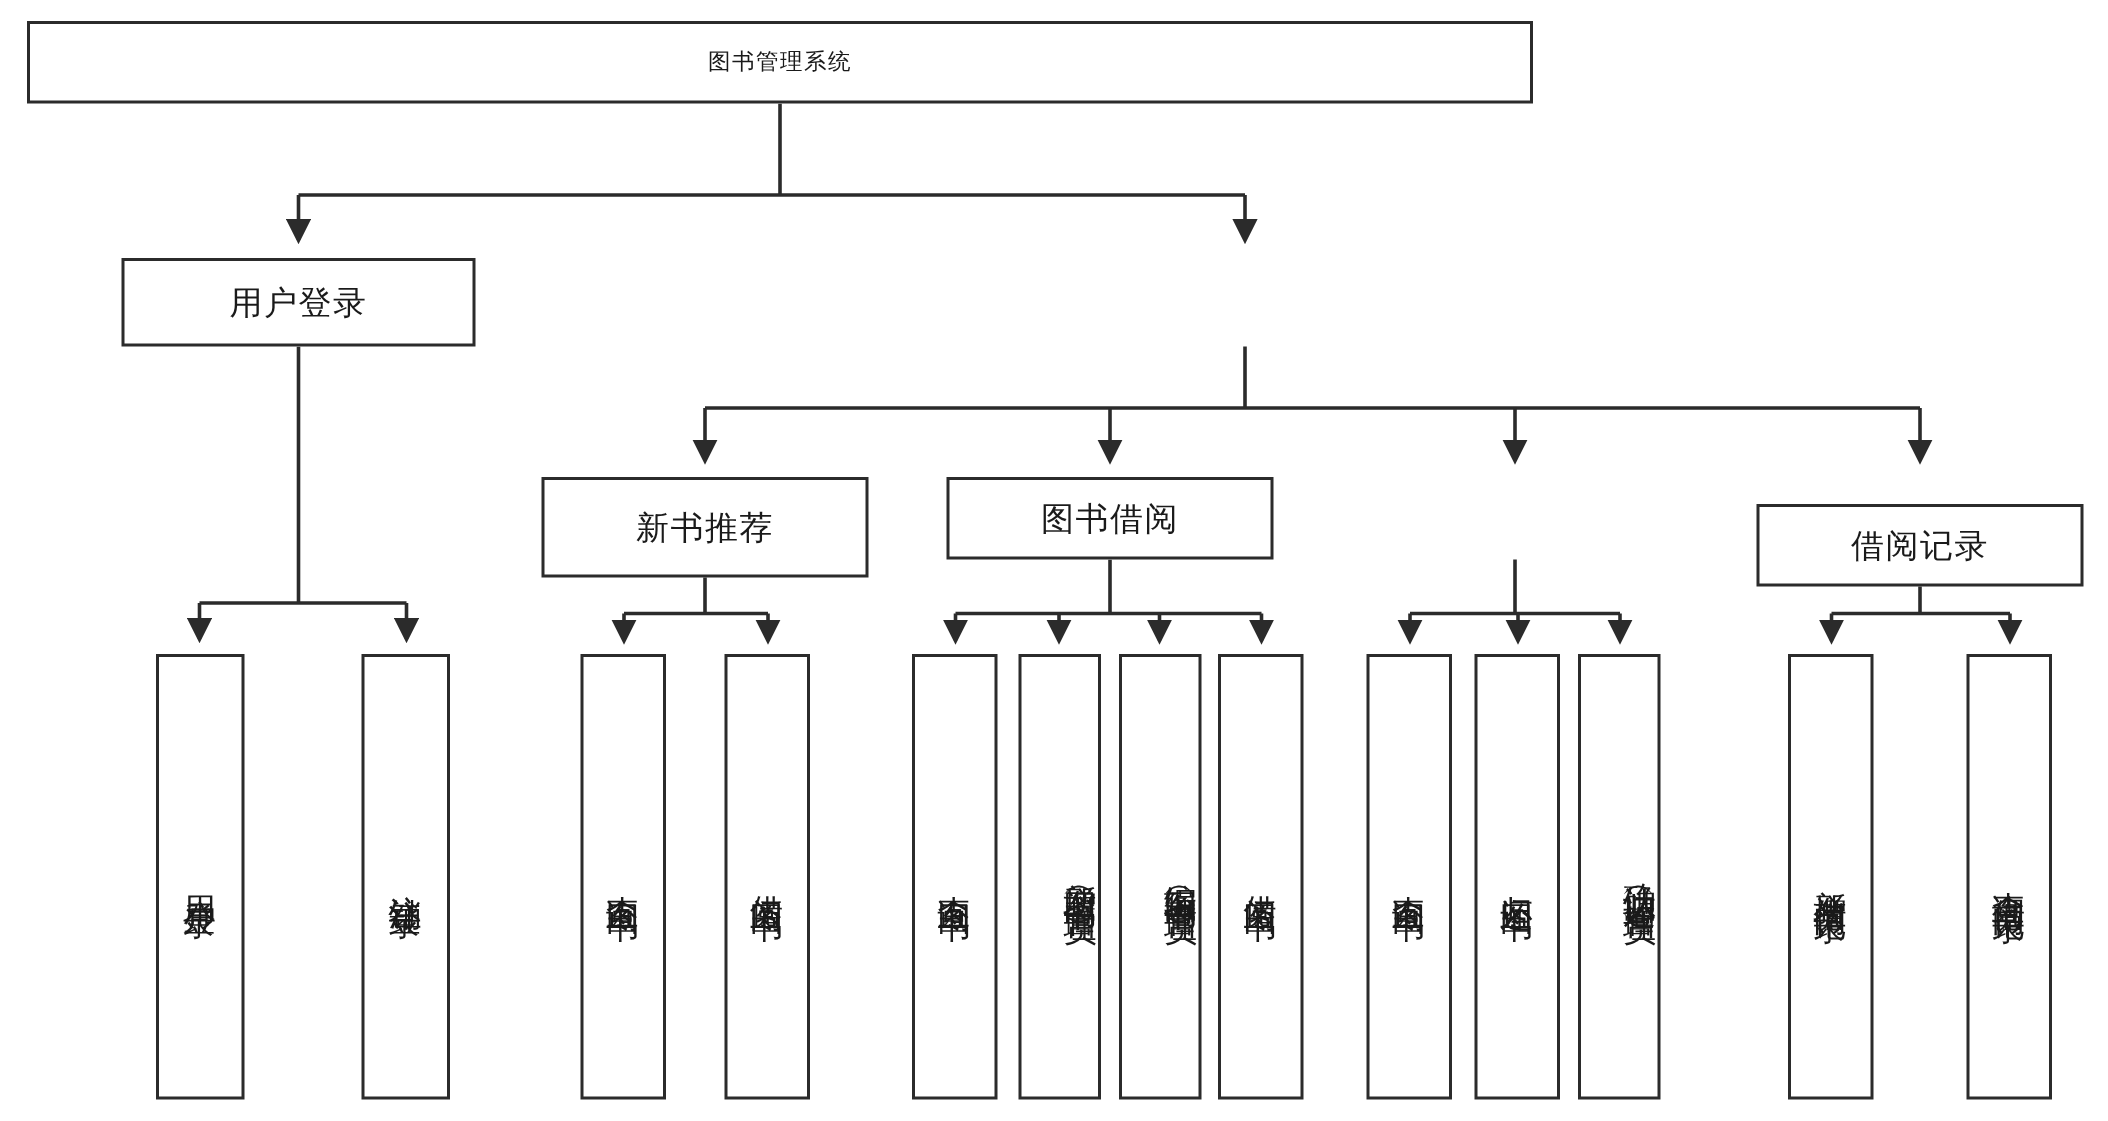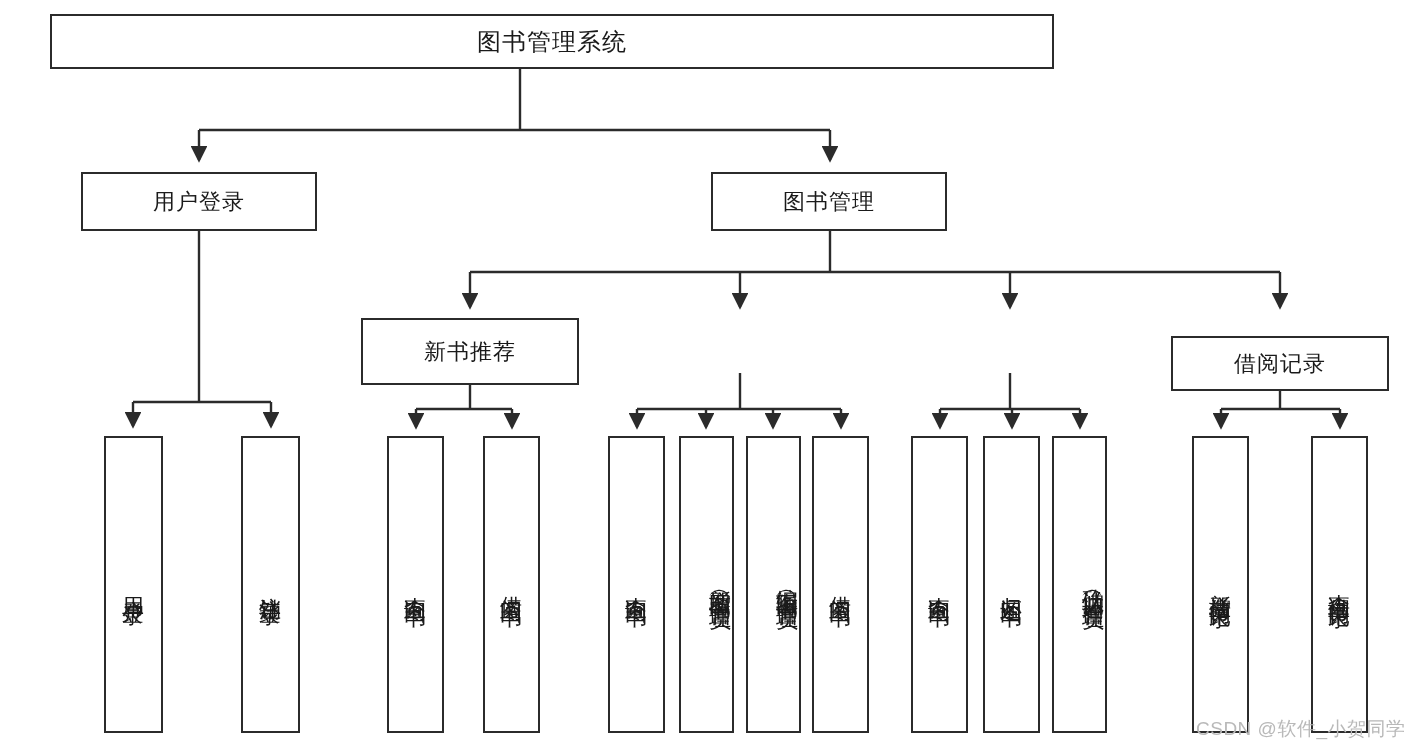--- a/index.html
+++ b/index.html
@@ -33,22 +33,21 @@
     display: flex;
     align-items: center;
     justify-content: center;
     color: #1a1a1a;
   }
   .node.horiz {
     font-size: 22px;
     letter-spacing: 1px;
   }
   .node.root {
-    font-size: 24px;
-    margin-left: 32px;
+    font-size: 15px;
   }
   .node.leaf {
     writing-mode: vertical-rl;
     text-orientation: upright;
     font-size: 22px;
     line-height: 1.05;
     letter-spacing: 3px;
     padding: 6px 0;
     text-align: center;
     white-space: nowrap;
@@ -121,26 +120,26 @@
     </g>
   </svg>
 
   <div class="node horiz root" style="left:18px; top:14px; width:1004px; height:55px;">
     <span>图书管理系统</span>
   </div>
 
   <div class="node horiz" style="left:81px; top:172px; width:236px; height:59px;">
     <span>用户登录</span>
   </div>
-  <div class="node horiz" style="left:711px; top:172px; width:236px; height:59px;">
-    <span>图书管理</span>
-  </div>
 
   <div class="node horiz" style="left:361px; top:318px; width:218px; height:67px;">
     <span>新书推荐</span>
+  </div>
+  <div class="node horiz" style="left:631px; top:318px; width:218px; height:55px;">
+    <span>图书借阅</span>
   </div>
   <div class="node horiz" style="left:1171px; top:336px; width:218px; height:55px;">
     <span>借阅记录</span>
   </div>
 
   <div class="node leaf" style="left:104px; top:436px; width:59px; height:297px;">
     <span class="lbl">用户登录</span>
   </div>
   <div class="node leaf" style="left:241px; top:436px; width:59px; height:297px;">
     <span class="lbl">注销登录</span>
@@ -176,15 +175,14 @@
     <span class="lbl">确认归还（管理员）</span>
   </div>
 
   <div class="node leaf" style="left:1192px; top:436px; width:57px; height:297px;">
     <span class="lbl">新增借阅记录</span>
   </div>
   <div class="node leaf" style="left:1311px; top:436px; width:57px; height:297px;">
     <span class="lbl">查询借阅记录</span>
   </div>
 
-  <div class="watermark" style="left:1196px; top:716px;">CSDN @软件_小贺同学</div>
 
 </div>
 
 </body></html>

